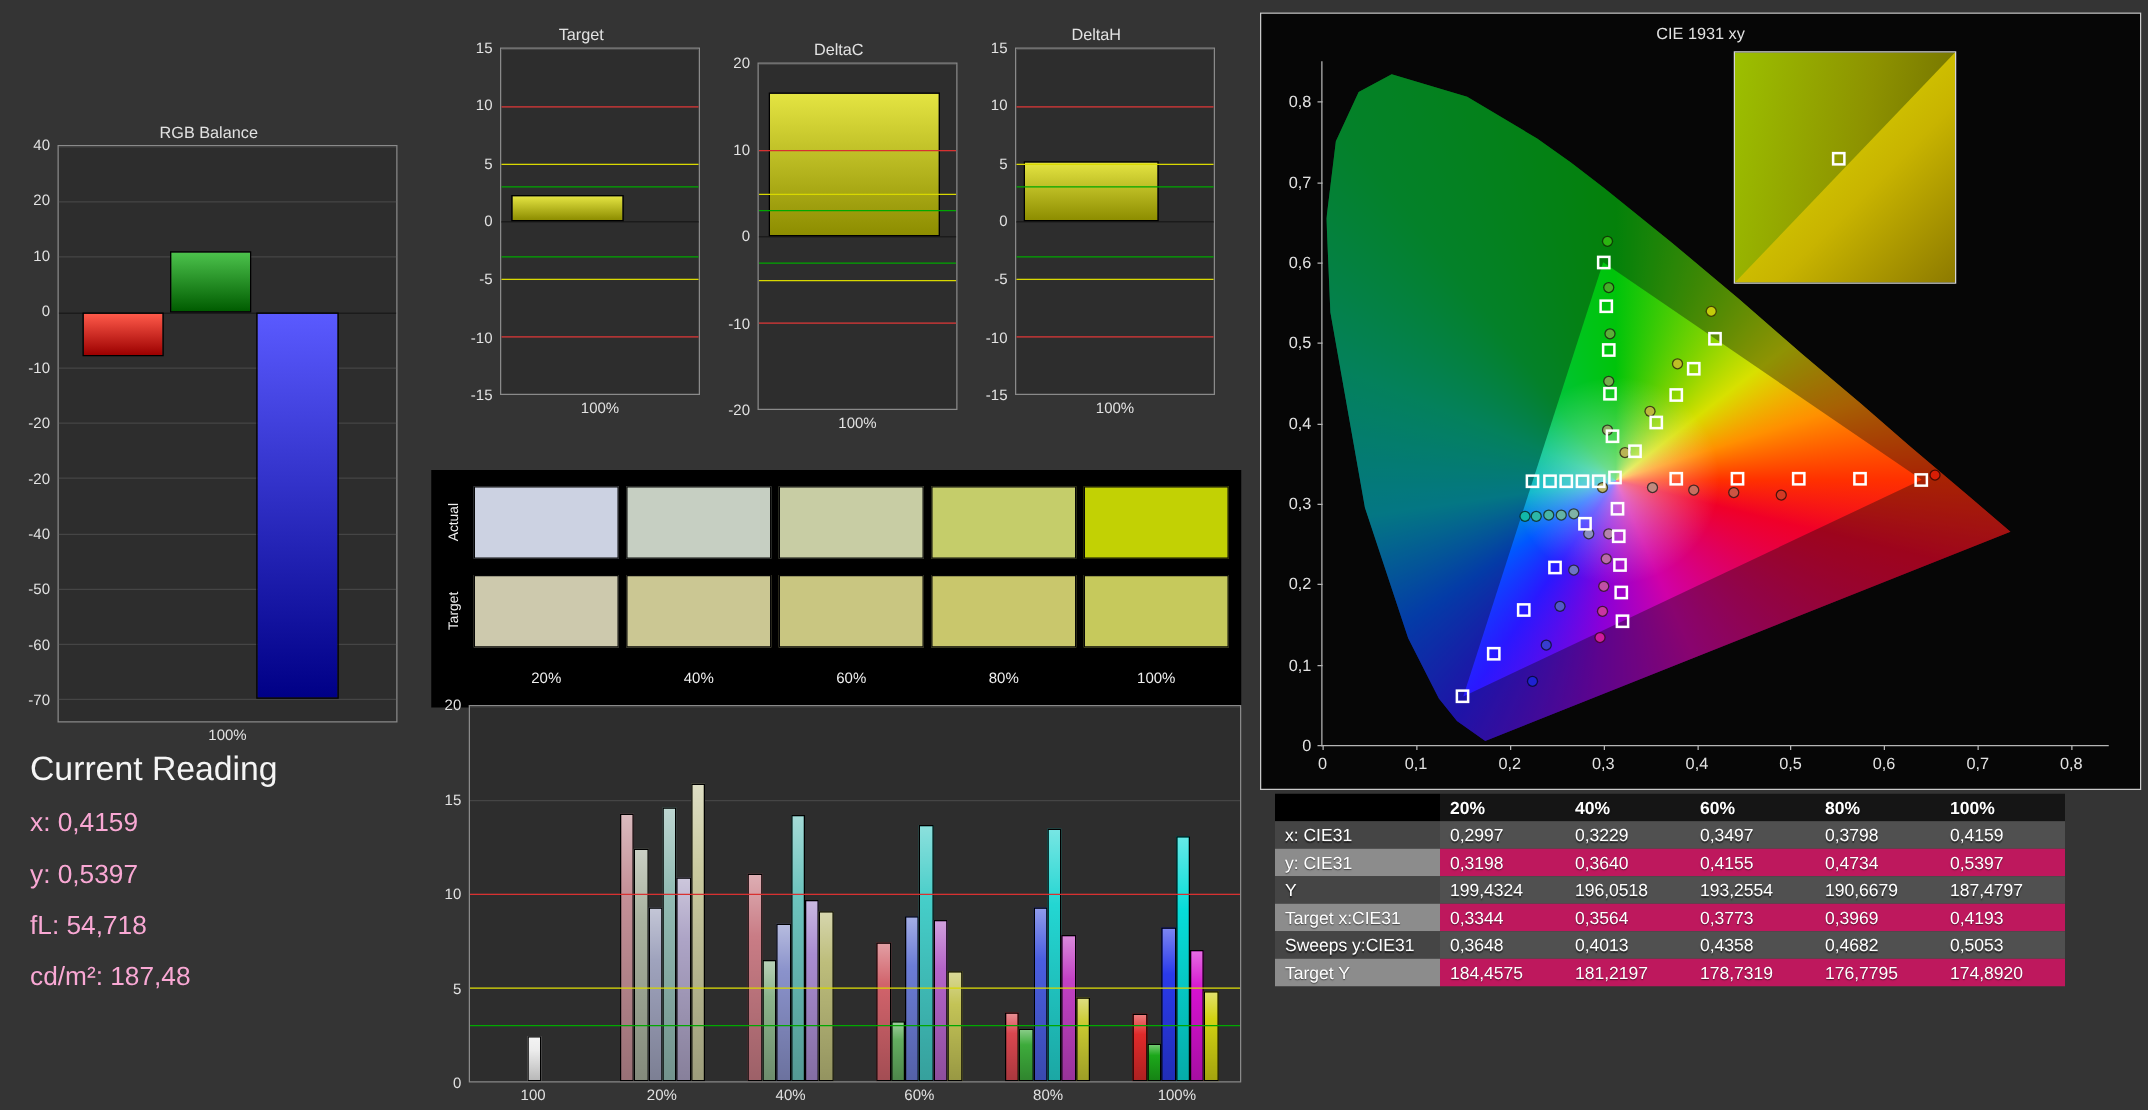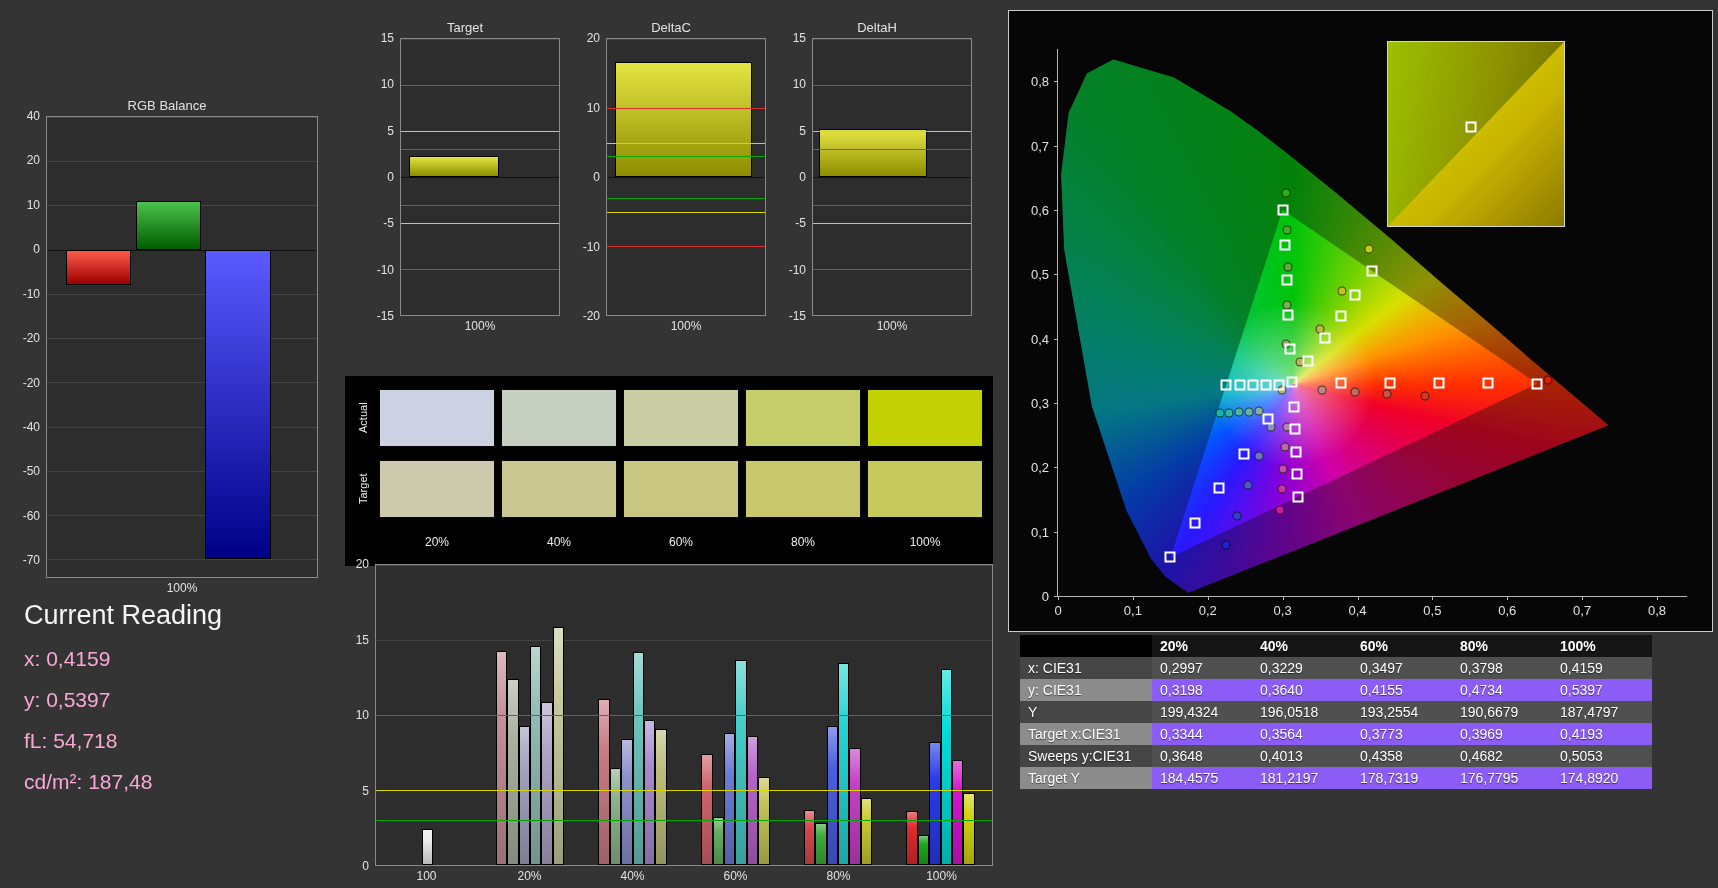--- a/index.html
+++ b/index.html
@@ -68,21 +68,21 @@
   
   #meas-table{position:absolute;left:1020px;top:635px;width:632px;display:grid;
               grid-template-columns:132px repeat(5,100px);font-size:14px}
   .tcell{height:22px;line-height:22px;padding-left:8px;color:#fff;white-space:nowrap;
          text-shadow:0 1px 1px rgba(0,0,0,.55)}
   .tcell.thead{background:#151515;font-weight:700}
   .tcell.corner{background:#000}
   .tlabel.rdark{background:#454545}
   .tval.rdark{background:#505050}
   .tlabel.rlight{background:#8c8c8c}
-  .tval.rlight{background:#8b5cf6}
+  .tval.rlight{background:#be185d}
 </style>
 </head>
 <body>
 
 <div id="app">
 
 
   <div class="chart" id="rgb-chart" style="left:16px;top:98px;width:302px;height:500px">
     <div class="chart-title">RGB Balance</div>
     <div class="chart-body">
@@ -150,21 +150,21 @@
           <div class="refline" style="top: 66.6667%; background: rgb(216, 216, 0);"></div>
           <div class="refline" style="top: 83.3333%; background: rgb(216, 48, 48);"></div>
           <div class="bar" style="left: 5%; width: 57%; top: 42.3333%; height: 7.66667%; background: linear-gradient(rgb(228, 228, 66), rgb(141, 141, 0));"></div>
         </div>
     </div>
     <div class="xaxis">
         <div class="xlab" style="left: 50%;">100%</div>
       </div>
   </div>
 
-  <div class="chart" id="deltaC-chart" style="left:576px;top:20px;width:190px;height:316px">
+  <div class="chart" id="deltaC-chart" style="left:576px;top:32px;width:190px;height:316px">
     <div class="chart-title">DeltaC</div>
     <div class="chart-body">
       <div class="yaxis">
           <div class="ytick" style="top: 0%;">20</div>
           <div class="ytick" style="top: 25%;">10</div>
           <div class="ytick" style="top: 50%;">0</div>
           <div class="ytick" style="top: 75%;">-10</div>
           <div class="ytick" style="top: 100%;">-20</div>
         </div>
       <div class="plot">
@@ -301,20 +301,21 @@
         <div class="xlab" style="left: 8.33333%;">100</div>
         <div class="xlab" style="left: 25%;">20%</div>
         <div class="xlab" style="left: 41.6667%;">40%</div>
         <div class="xlab" style="left: 58.3333%;">60%</div>
         <div class="xlab" style="left: 75%;">80%</div>
         <div class="xlab" style="left: 91.6667%;">100%</div>
       </div>
   </div>
 
   <div id="cie-panel">
+    <div id="cie-title">CIE 1931 xy</div>
     <div id="cie-plot">
       <div id="cie-horseshoe" class="cie-layer horseshoe-clip"></div>
       <div id="cie-dim" class="cie-layer horseshoe-clip"></div>
       <div id="cie-gamut" class="cie-layer"></div>
       <div id="cie-points">
           <div class="cie-square" style="left: 37.2619%; top: 60.9412%;"></div>
           <div class="cie-square" style="left: 45.0476%; top: 60.9882%;"></div>
           <div class="cie-square" style="left: 52.8333%; top: 61.0353%;"></div>
           <div class="cie-square" style="left: 60.619%; top: 61.0824%;"></div>
           <div class="cie-square" style="left: 68.4048%; top: 61.1294%;"></div>

